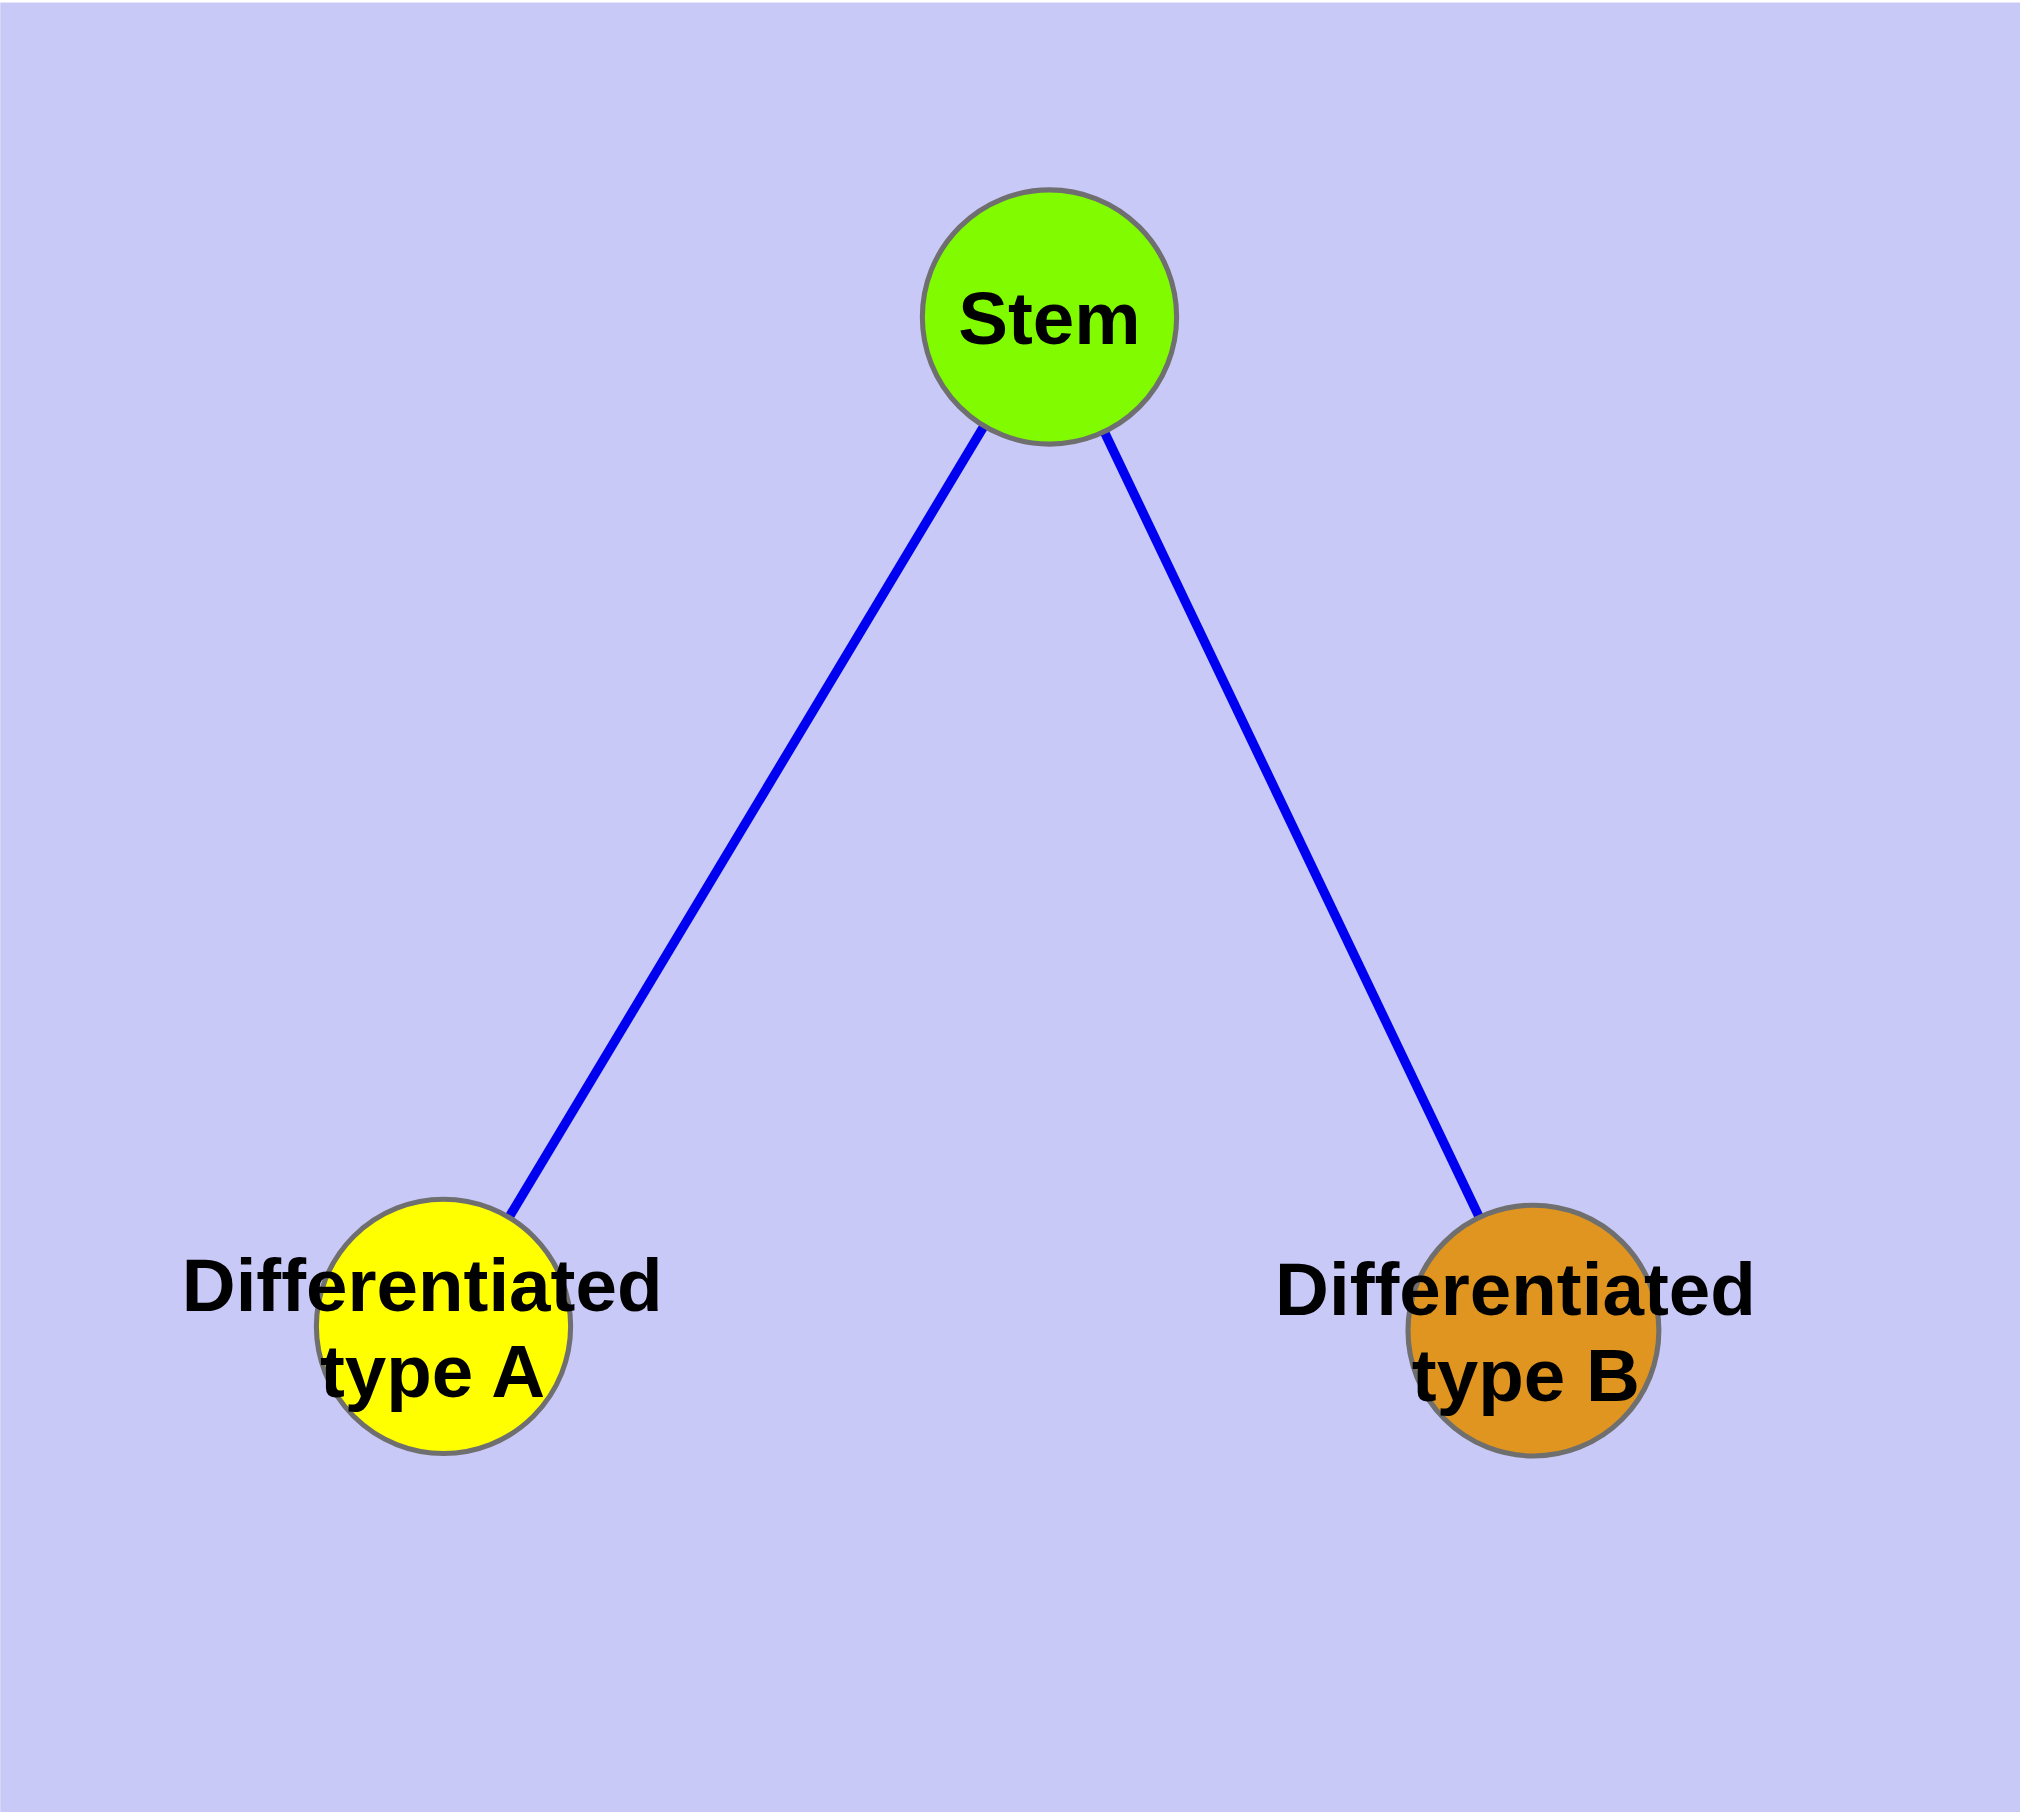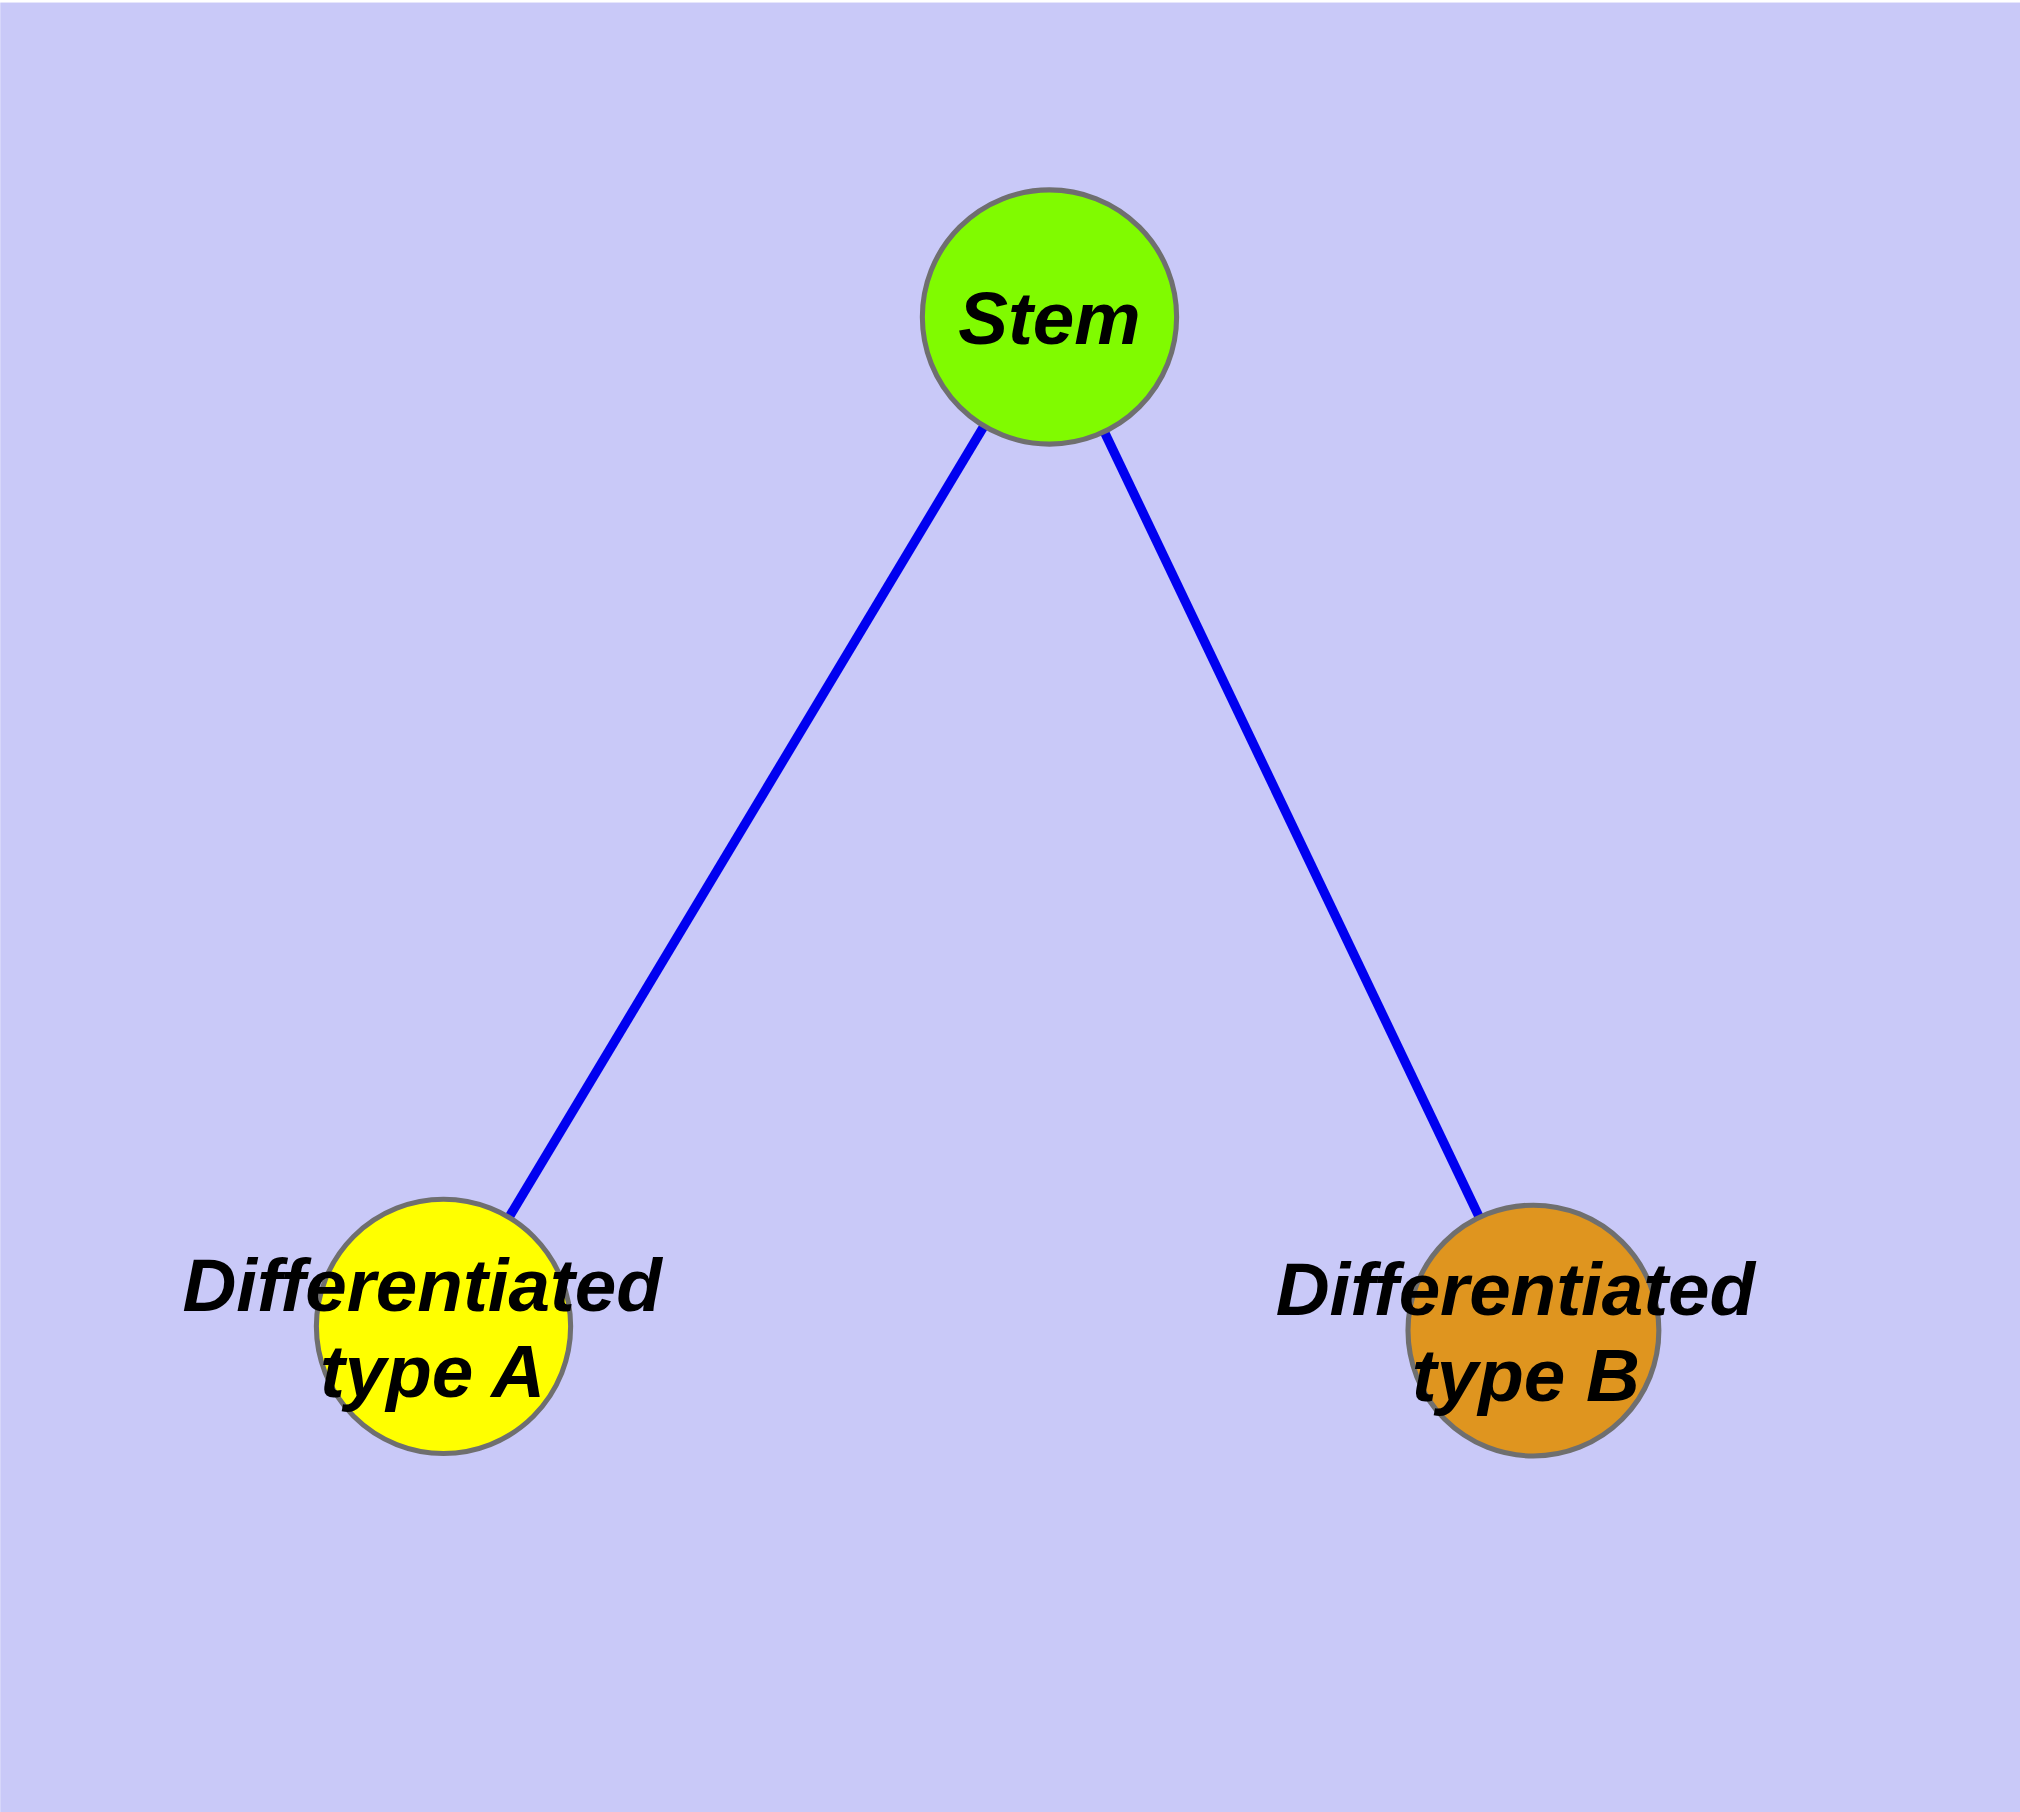--- a/index.html
+++ b/index.html
@@ -6,21 +6,20 @@
     margin: 0;
     padding: 0;
     background: #ffffff;
     width: 2021px;
     height: 1812px;
   }
   .canvas-wrap {
     position: relative;
     width: 2021px;
     height: 1812px;
-    font-style: italic;
   }
   svg.graph {
     display: block;
     width: 2021px;
     height: 1812px;
   }
   .edge {
     stroke-width: 11px;
     fill: none;
   }

